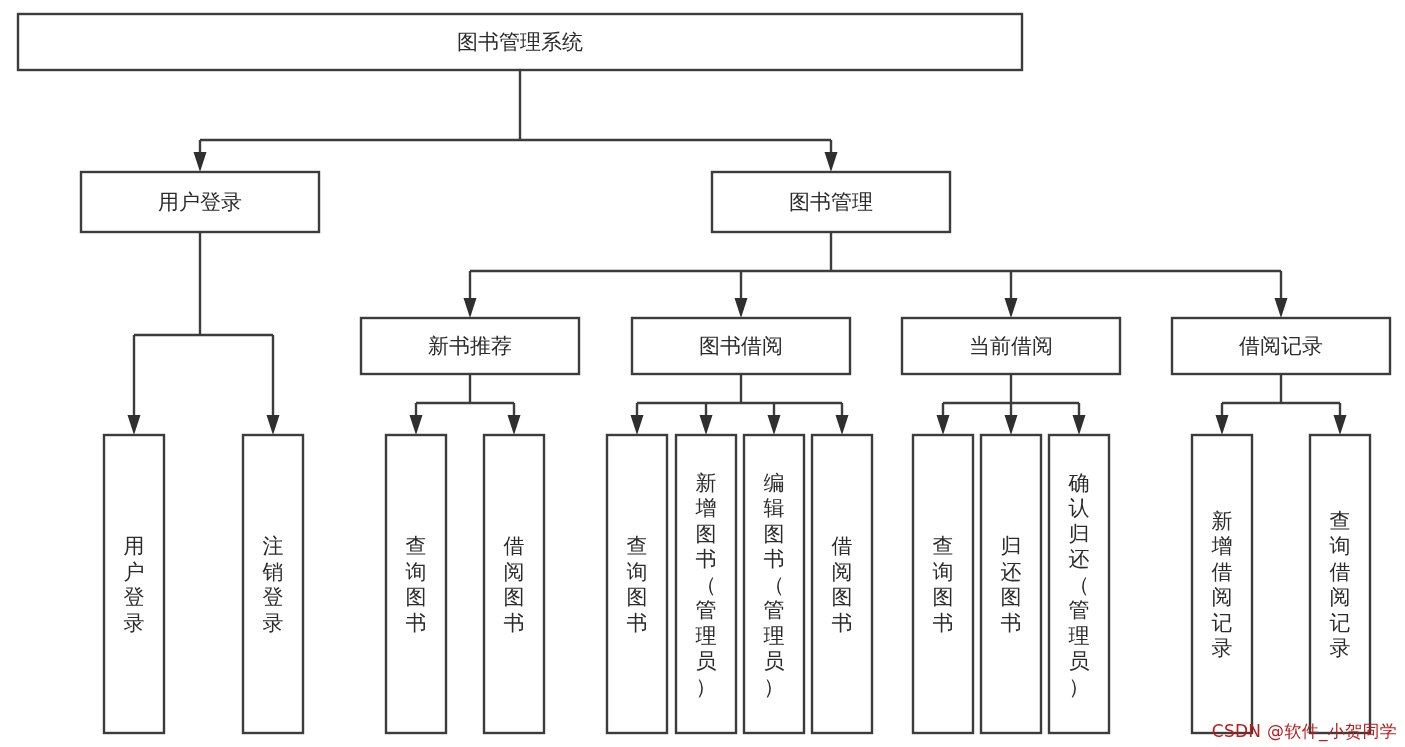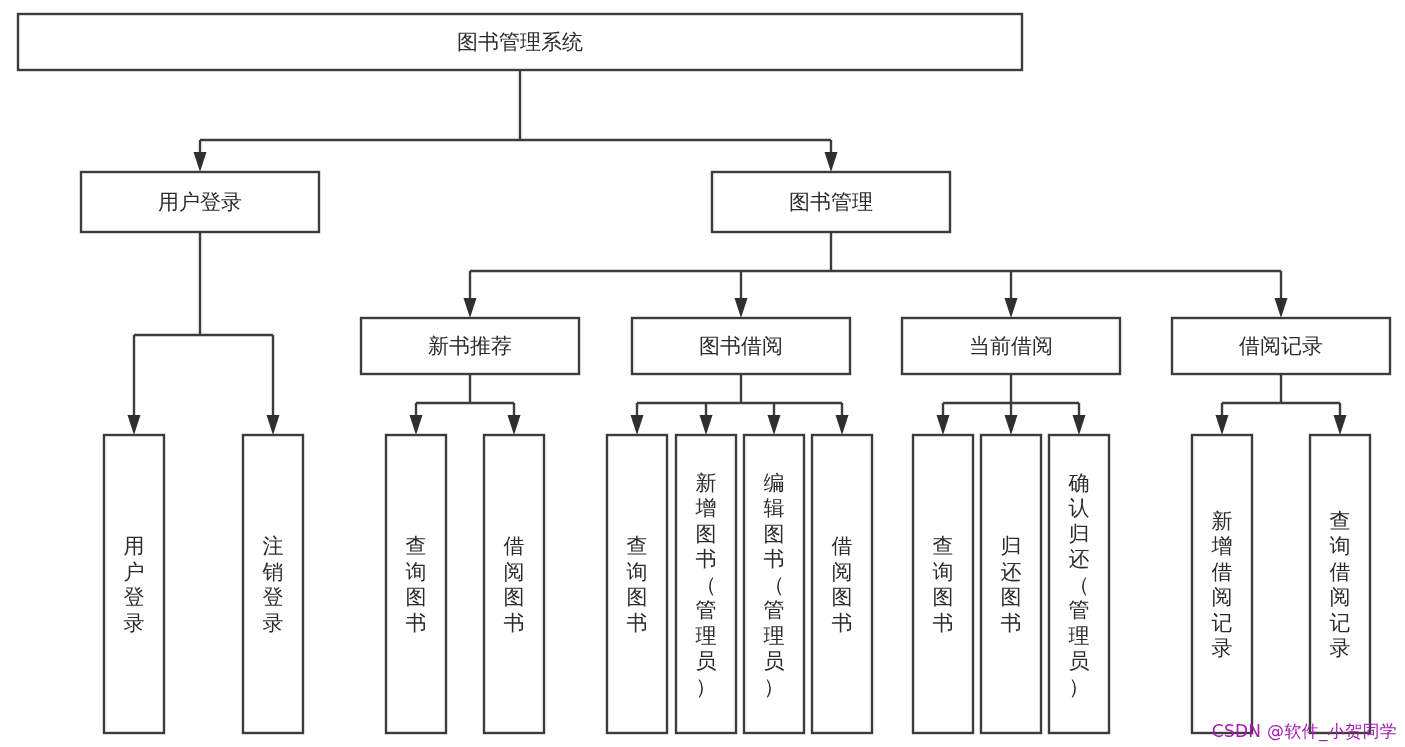--- a/index.html
+++ b/index.html
@@ -54,21 +54,21 @@
     font-size: 21px;
     fill: #2b2b2b;
     text-anchor: middle;
   }
   .watermark-text {
     position: absolute;
     right: 8px;
     bottom: 4px;
     font-family: "DejaVu Sans", "Liberation Sans", sans-serif;
     font-size: 17px;
-    color: #a21caf;
+    color: #b91c1c;
     white-space: nowrap;
     letter-spacing: 0.3px;
   }
 </style>
 </head>
 <body>
 
 <div id="diagram-root">
   <svg class="diagram" id="diagram-svg" viewBox="0 0 1405 747" xmlns="http://www.w3.org/2000/svg">
       <g>

